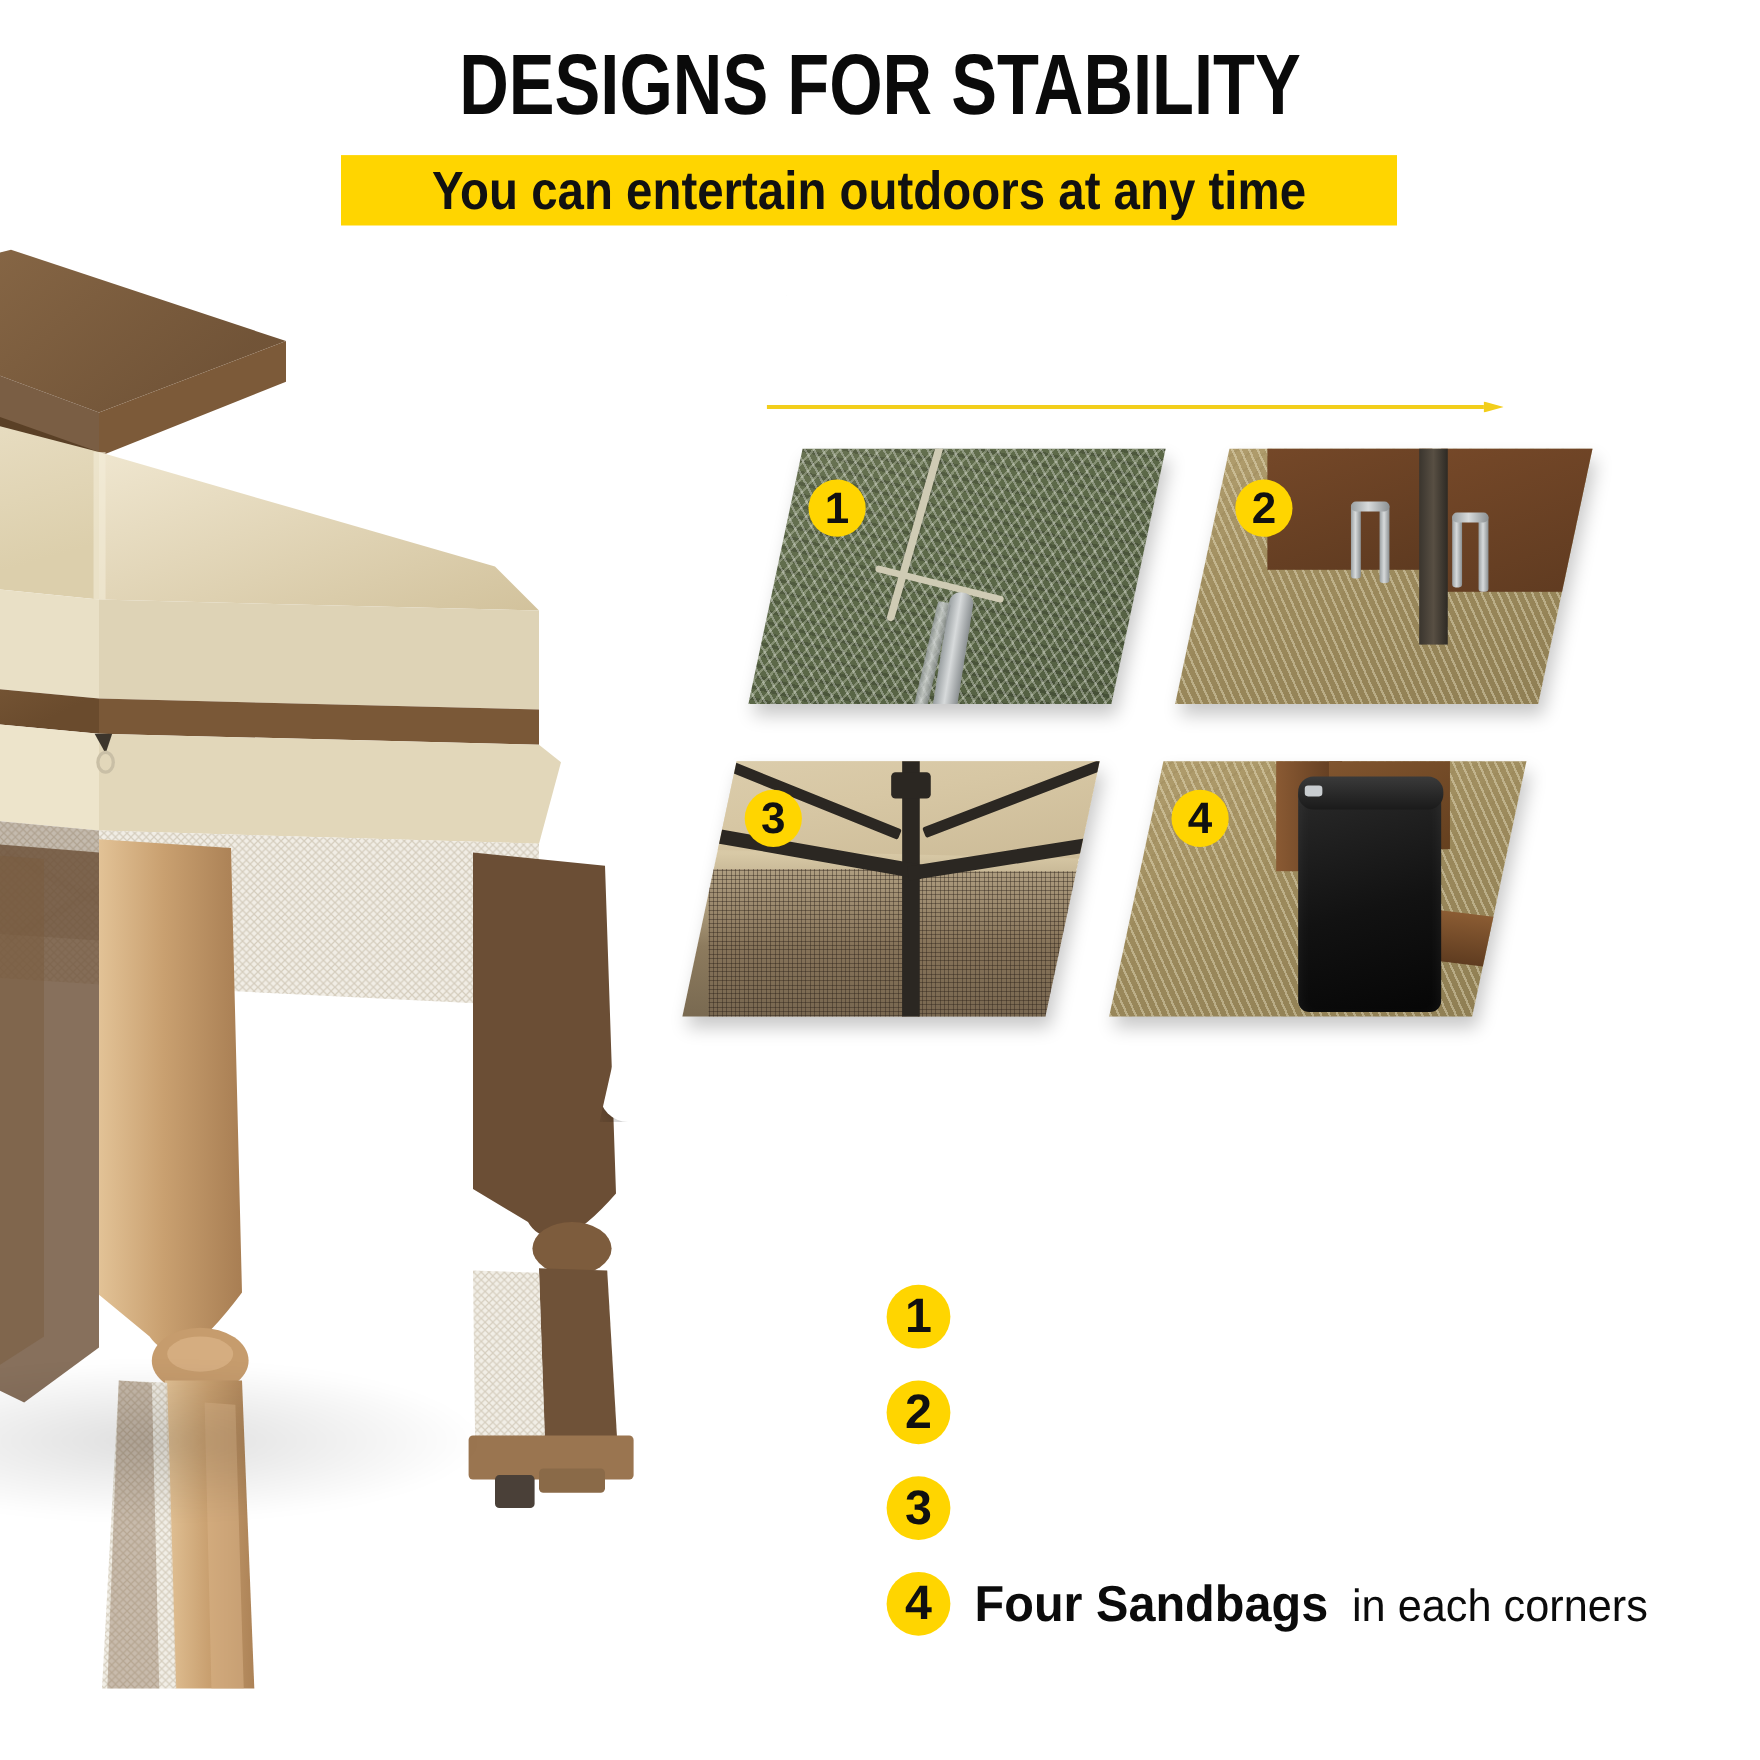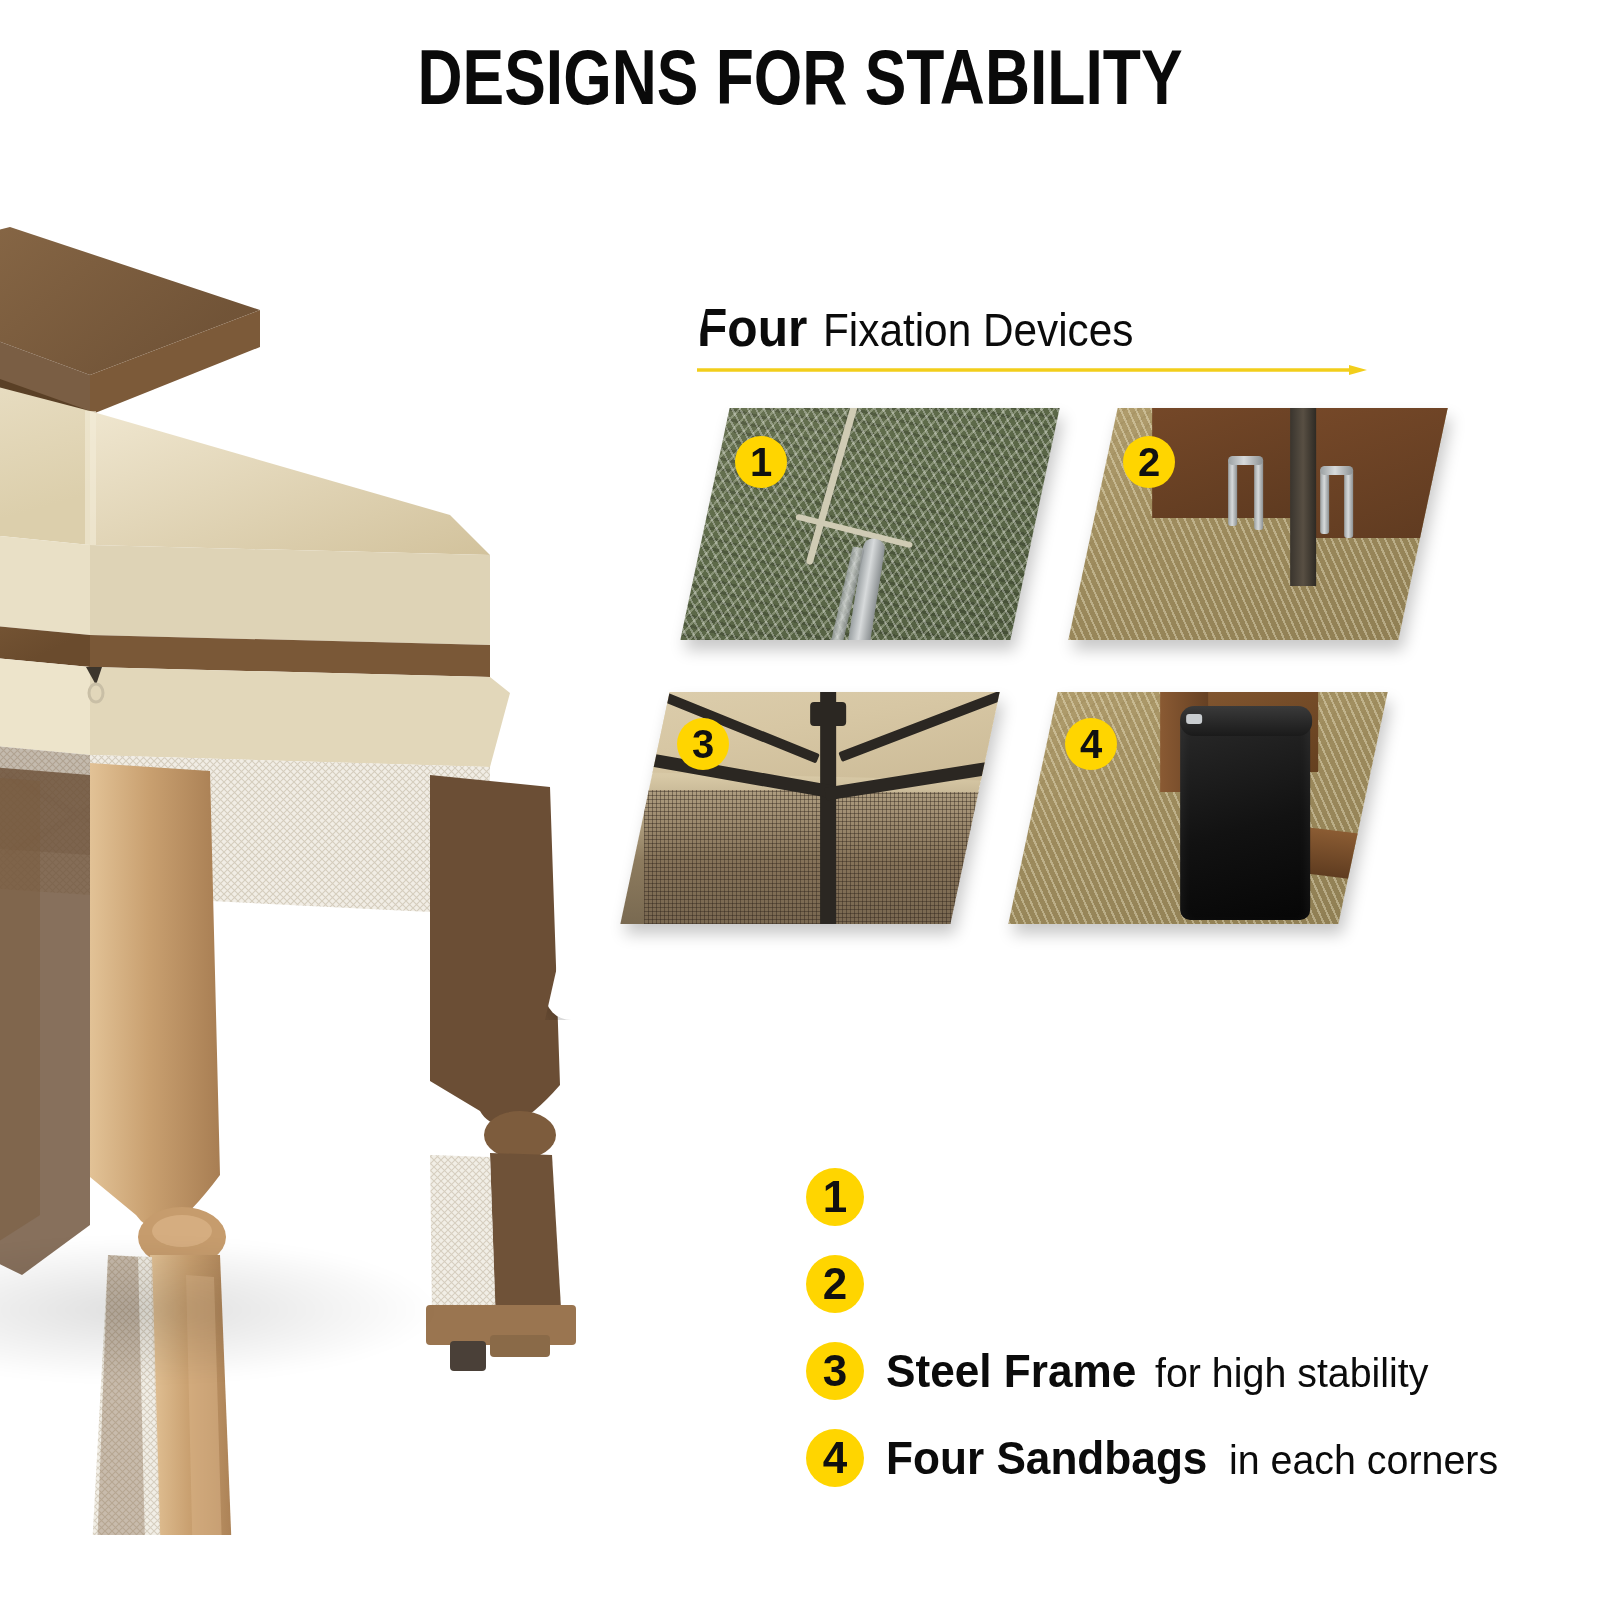--- a/index.html
+++ b/index.html
@@ -154,20 +154,23 @@
     margin-left:8px;
   }
 </style>
 </head>
 <body>
 
 <div class="stage">
 
   <div class="title">DESIGNS FOR STABILITY</div>
 
+  <div class="subbanner">
+    <span>You can entertain outdoors at any time</span>
+  </div>
 
   <div class="gaz">
     <div class="gshadow"></div>
     <svg width="1000" height="1320" viewBox="0 0 1000 1320">
       <defs>
         <linearGradient id="canTop" x1="0" y1="0" x2="0.4" y2="1">
           <stop offset="0" stop-color="#F0E7D1"></stop>
             <stop offset="1" stop-color="#DCCFAC"></stop>
         </linearGradient>
         <linearGradient id="canTop2" x1="0" y1="0" x2="1" y2="1">
@@ -251,23 +254,20 @@
       <rect x="660" y="1126" width="36" height="30" rx="4" fill="#4A4038"></rect>
       <rect x="700" y="1120" width="60" height="22" rx="4" fill="#8A6A48"></rect>
 
       <polygon points="0,660 120,668 124,1010 86,1040 48,1022 0,990" fill="#6B4E35" opacity="0.8"></polygon>
       <polygon points="0,990 120,1000 126,1140 0,1130" fill="url(#netP)" opacity="0.8"></polygon>
     </svg>
   </div>
 
   <div class="card">
 
-    <div class="cardhead">
-      <span class="w1">Four</span><span class="w2">Fixation Devices</span>
-    </div>
 
     <svg class="arrowline" viewBox="0 0 670 10">
       <line x1="0" y1="5" x2="652" y2="5" stroke="#F2CE1B" stroke-width="3.5"></line>
       <polygon points="652,0 670,5 652,10" fill="#F2CE1B"></polygon>
     </svg>
 
     <div class="tiles">
 
       <div class="tile" style="left:160px;top:140px;">
         <div class="inner">
@@ -333,23 +333,20 @@
     <div class="lrow">
       <div class="lbadge">1</div>
     </div>
 
     <div class="lrow">
       <div class="lbadge">2</div>
     </div>
 
     <div class="lrow">
       <div class="lbadge">3</div>
-      <div class="ltext">
-        <span class="b">Steel Frame</span><span class="n">for high stability</span>
-      </div>
     </div>
 
     <div class="lrow">
       <div class="lbadge">4</div>
       <div class="ltext">
         <span class="b">Four Sandbags</span><span class="n">in each corners</span>
       </div>
     </div>
 
   </div>

